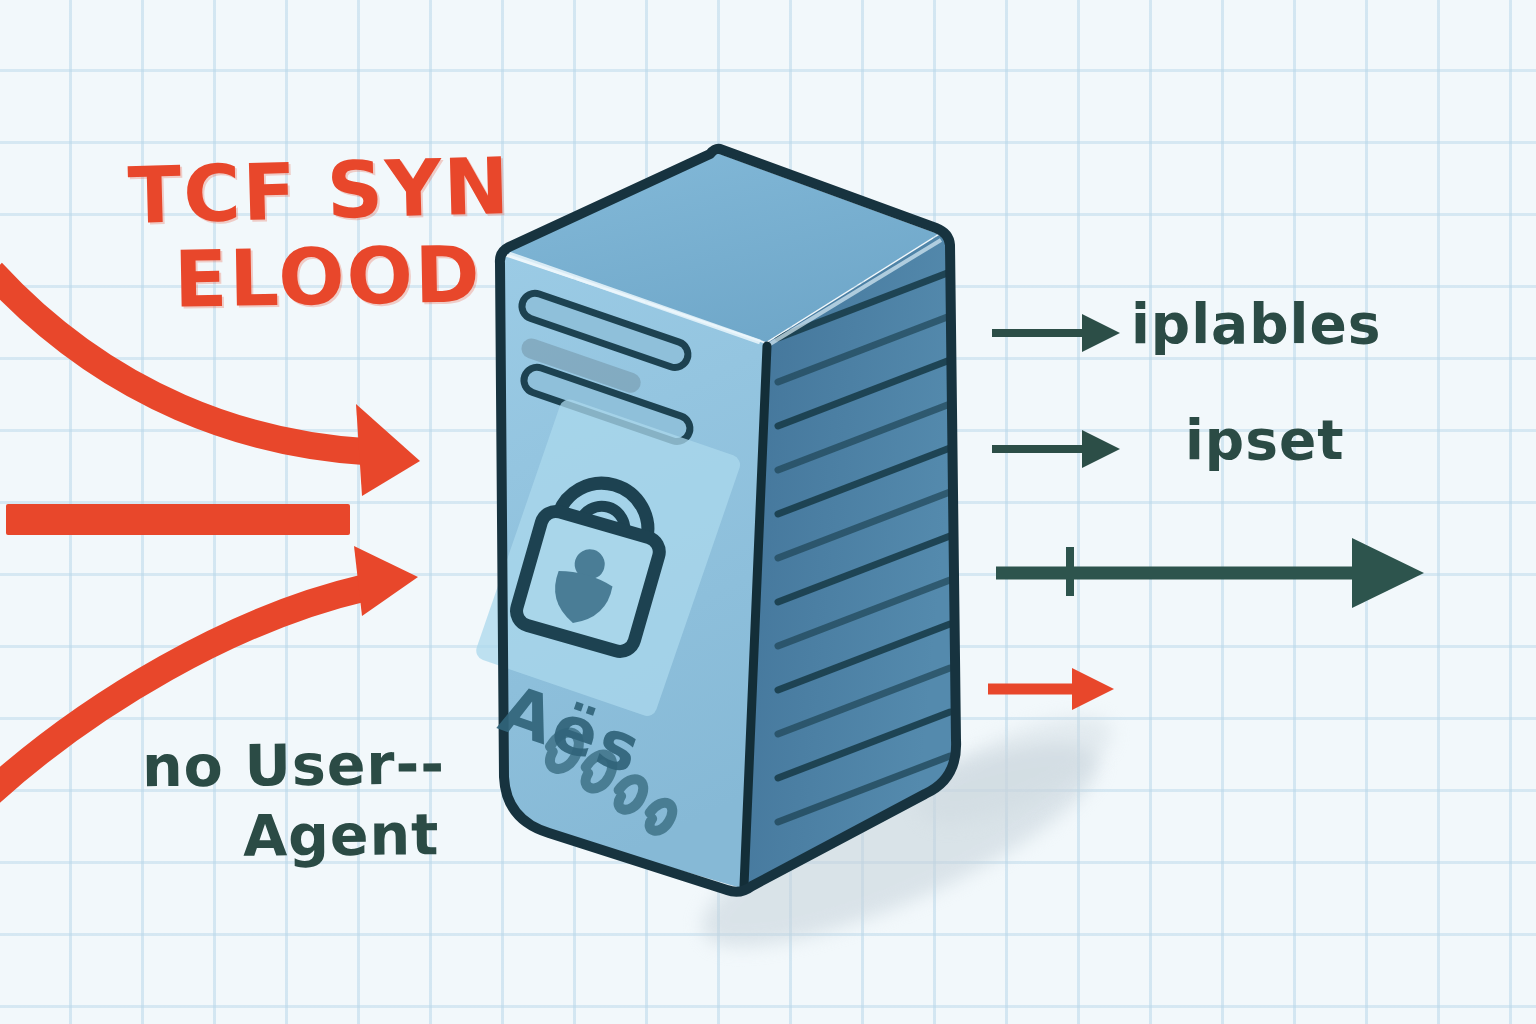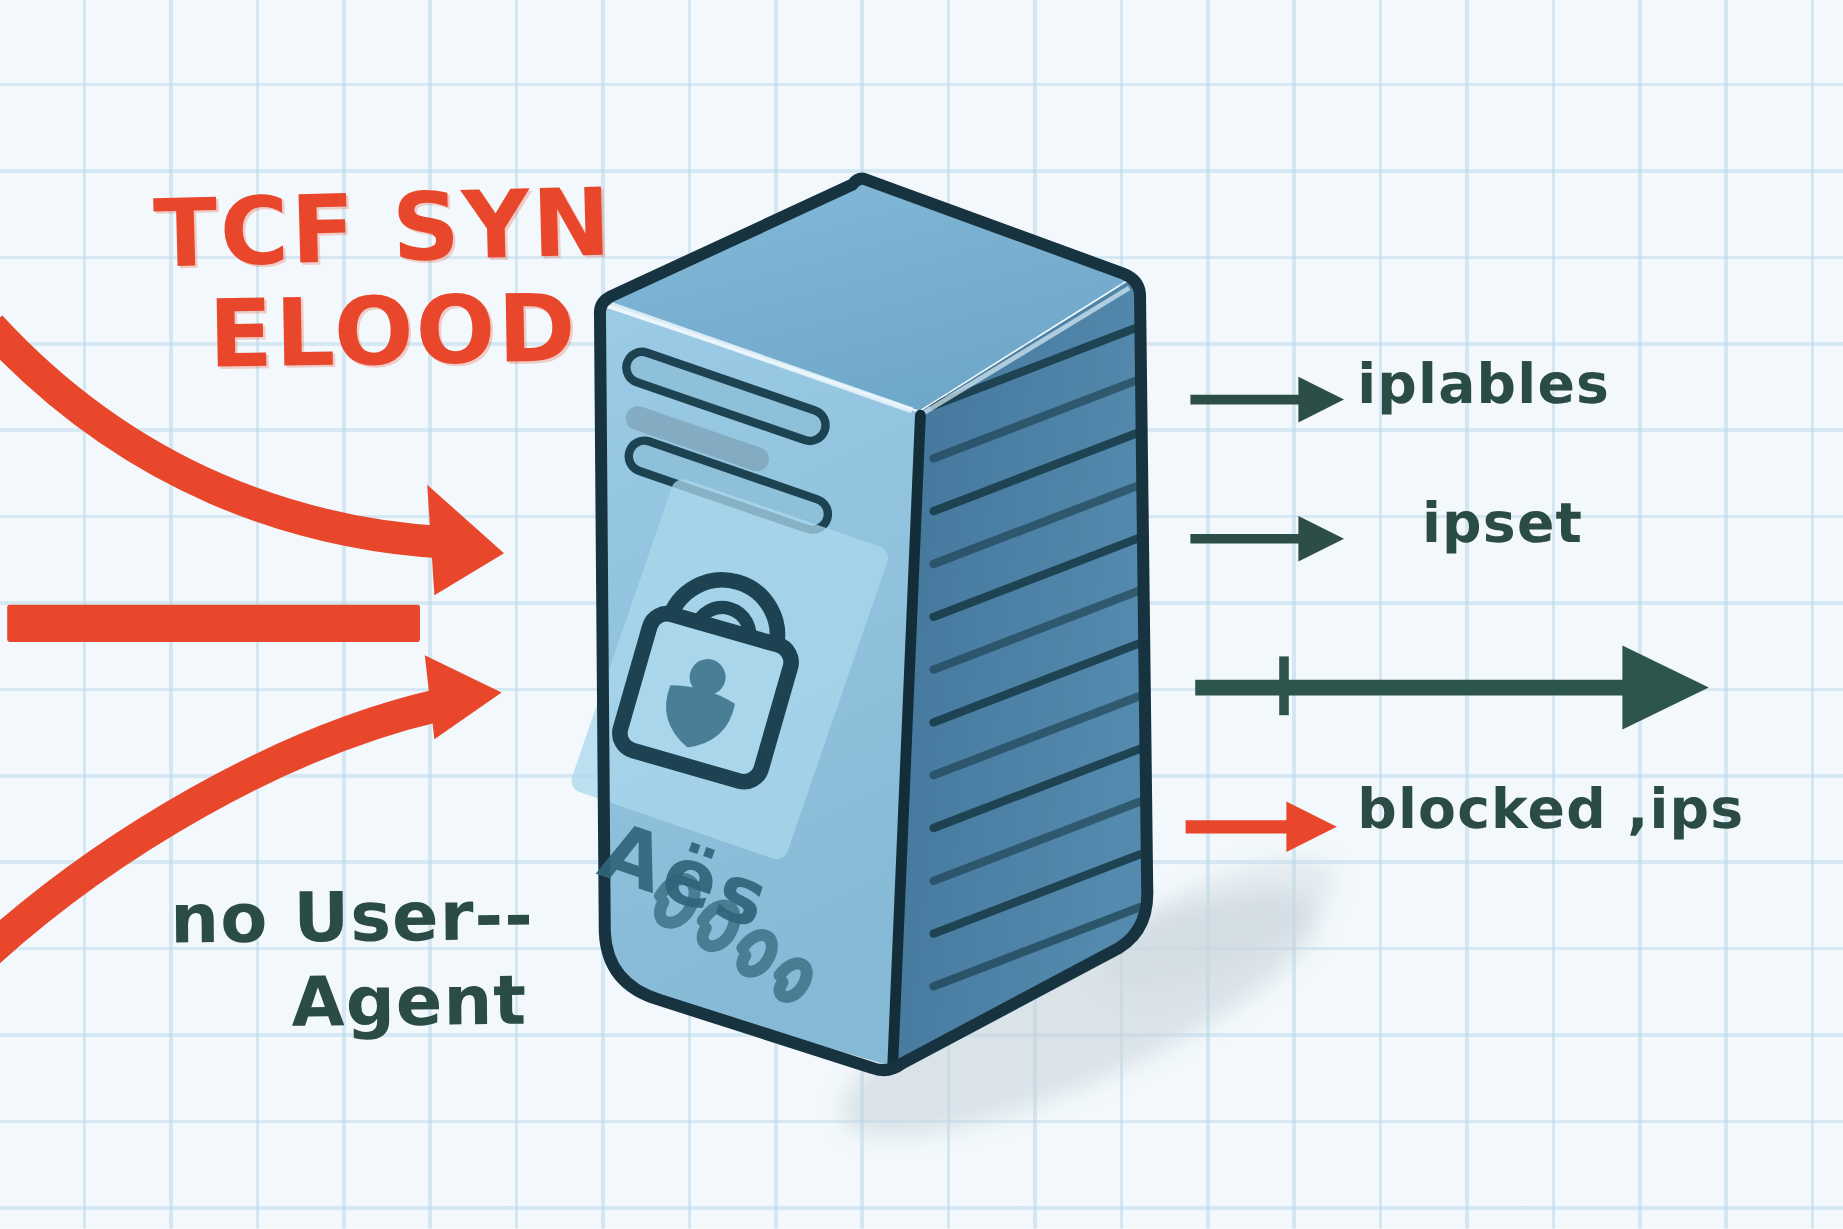--- a/index.html
+++ b/index.html
@@ -22,21 +22,21 @@
     position: absolute;
     font-weight: 700;
     white-space: nowrap;
     line-height: 1;
     user-select: none;
   }
   .attack-title { color: #e8472b; font-size: 78px; letter-spacing: 2px; text-shadow: 2px 2px 0 rgba(232,71,43,.25); }
   #title-line1 { left: 128px; top: 152px; transform: rotate(-1.5deg); }
   #title-line2 { left: 174px; top: 238px; transform: rotate(-1deg); }
 
-  .teal-label { color: #2b4b45; font-size: 46px; letter-spacing: 1px; }
+  .teal-label { color: #2b4b45; font-size: 55px; letter-spacing: 1px; }
   #lbl-iptables { left: 1131px; top: 297px; }
   #lbl-ipset    { left: 1185px; top: 413px; }
   #lbl-blocked  { left: 1131px; top: 651px; }
 
   .note { color: #2b4b45; font-size: 57px; letter-spacing: 1px; }
   #note-line1 { left: 142px; top: 737px; transform: rotate(-0.5deg); }
   #note-line2 { left: 243px; top: 807px; transform: rotate(-0.5deg); }
 
   #server-badge {
     left: 514px; top: 676px;
@@ -156,14 +156,13 @@
   <div id="title-line1" class="txt attack-title">TCF SYN</div>
   <div id="title-line2" class="txt attack-title">ELOOD</div>
 
   <div id="note-line1" class="txt note">no User--</div>
   <div id="note-line2" class="txt note">Agent</div>
 
   <div id="server-badge" class="txt">Aës</div>
 
   <div id="lbl-iptables" class="txt teal-label">iplables</div>
   <div id="lbl-ipset" class="txt teal-label">ipset</div>
-  <div id="lbl-blocked" class="txt teal-label">blocked ,ips</div>
 </div>
 
 </body></html>

